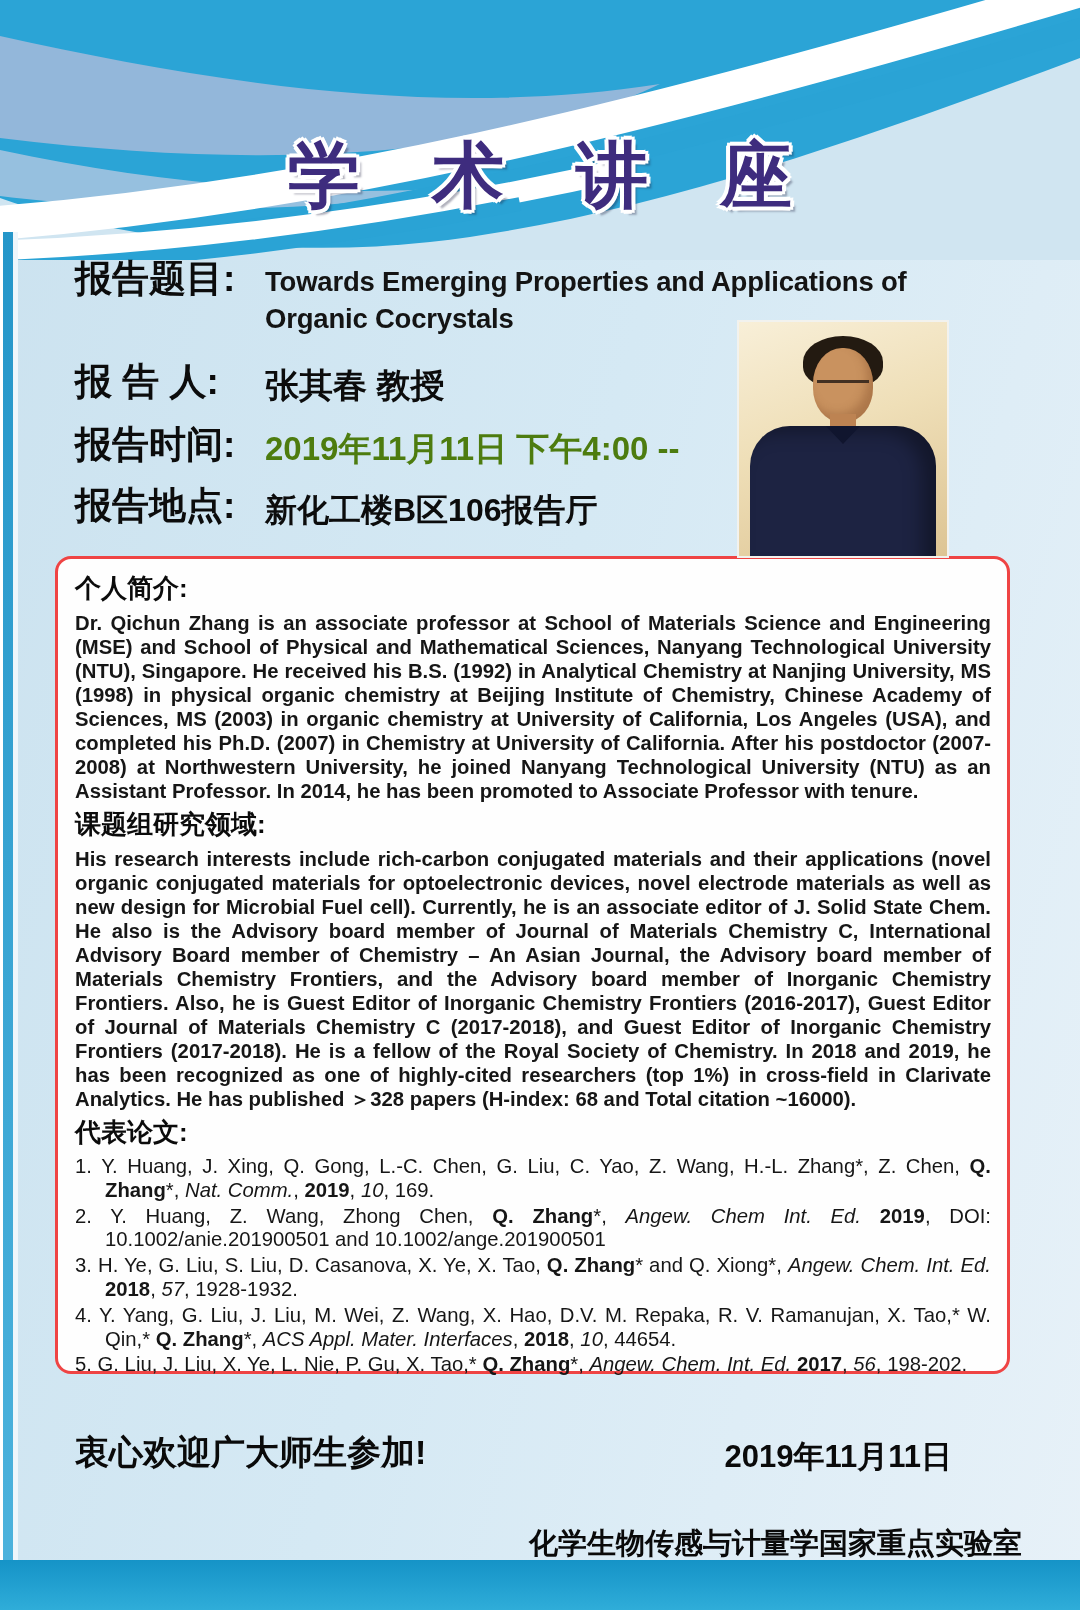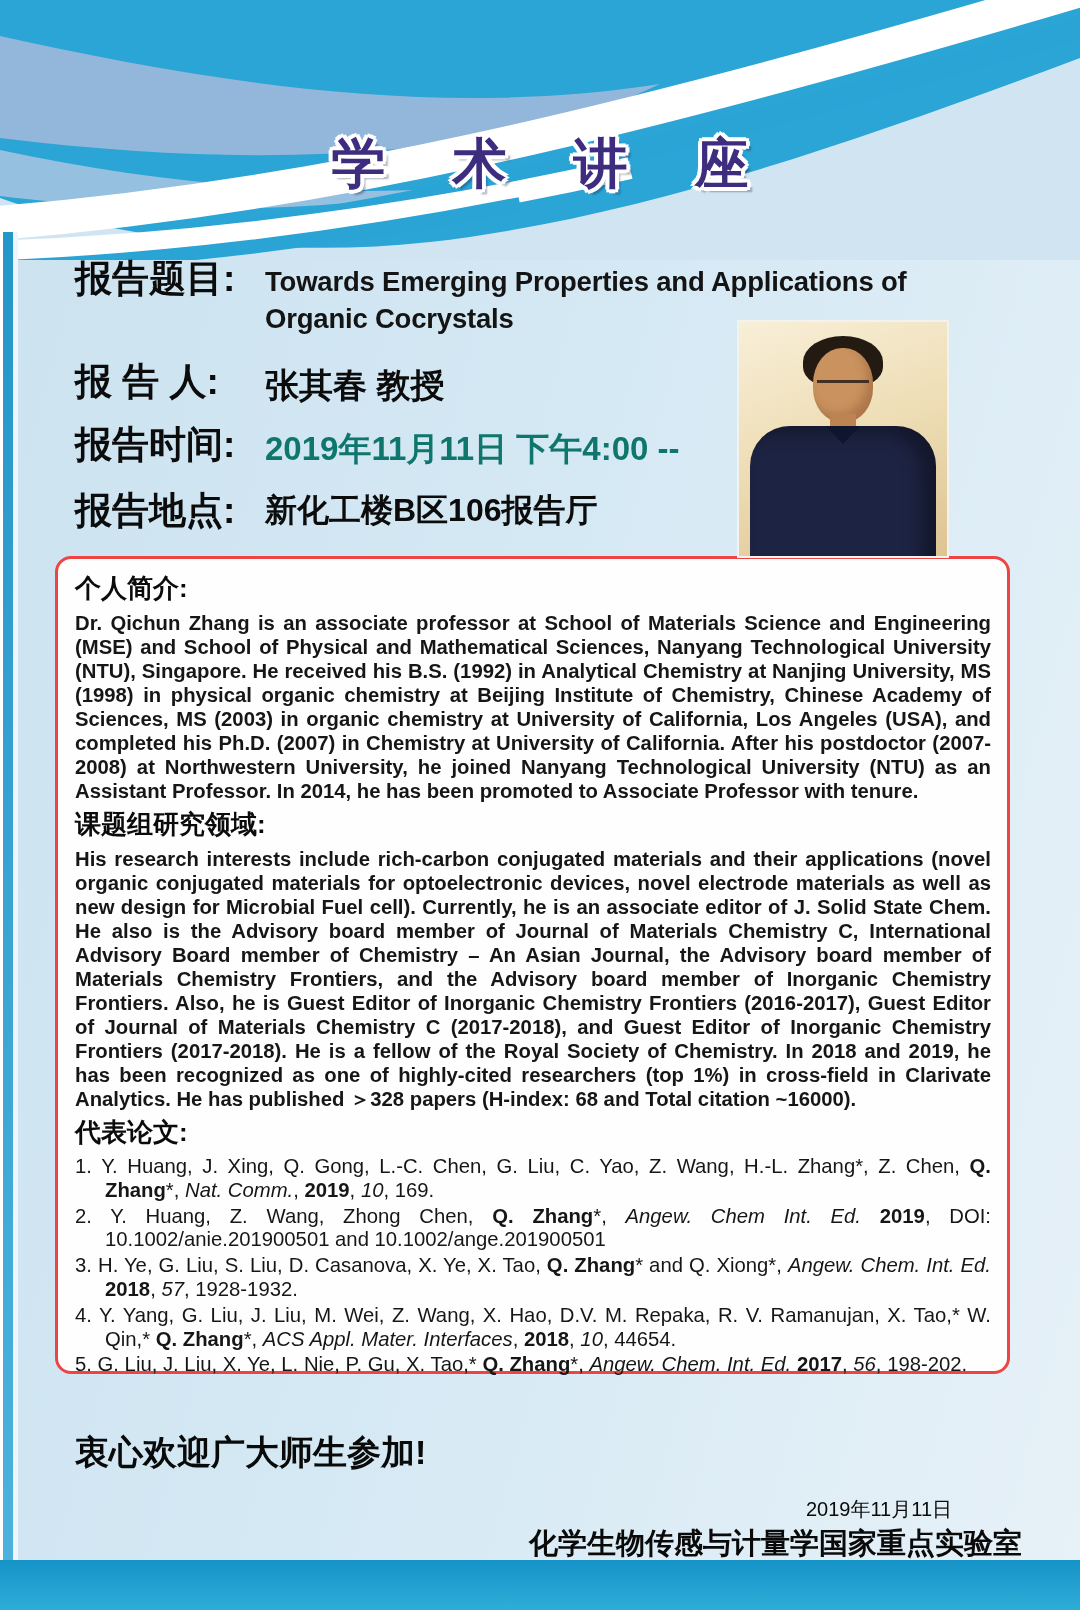--- a/index.html
+++ b/index.html
@@ -11,35 +11,35 @@
   
   .edge-white{position:absolute;left:0;top:232px;bottom:0;width:3px;background:#ffffff;z-index:1;}
   .edge-blue{position:absolute;left:3px;top:232px;bottom:0;width:10px;background:linear-gradient(#2596c9,#4db3dd);z-index:1;}
   .edge-light{position:absolute;left:13px;top:232px;bottom:0;width:5px;background:#eef6fb;z-index:1;}
 
   
   .header-art{position:absolute;top:0;left:0;width:1080px;height:260px;z-index:0;}
 
   .banner-title{
     position:absolute;top:128px;left:0;width:100%;text-align:center;z-index:2;
-    font-size:54px;font-weight:bold;color:#3e2c7e;letter-spacing:26px;padding-left:26px;box-sizing:border-box;
+    font-size:72px;font-weight:bold;color:#3e2c7e;letter-spacing:26px;padding-left:26px;box-sizing:border-box;
     text-shadow:3px 3px 0 #fff,-3px -3px 0 #fff,3px -3px 0 #fff,-3px 3px 0 #fff,0 4px 0 #fff,4px 0 0 #fff,0 -4px 0 #fff,-4px 0 0 #fff,5px 5px 2px rgba(30,30,60,.35);
   }
 
   
   .info{position:absolute;left:75px;top:258px;width:960px;z-index:2;}
   .row{display:flex;align-items:flex-start;}
   .row .lbl{flex:0 0 190px;font-weight:bold;font-size:37px;line-height:1.15;color:#0c0c0c;white-space:nowrap;}
   .val-title{width:748px;font-weight:bold;font-size:27.5px;line-height:37px;color:#141414;letter-spacing:-0.2px;padding-top:5px;}
   .val-speaker{font-weight:bold;font-size:34px;color:#0c0c0c;padding-top:2px;}
-  .val-time{font-weight:bold;font-size:33px;color:#0f766e;padding-top:3px;}
+  .val-time{font-weight:bold;font-size:33px;color:#4d7c0f;padding-top:3px;}
   .val-venue{font-weight:bold;font-size:32px;color:#0c0c0c;padding-top:4px;}
   .row2{margin-top:24px;}
   .row3{margin-top:15px;}
-  .row4{margin-top:13px;align-items:flex-end;}
+  .row4{margin-top:13px;}
 
   
   .photo{
     position:absolute;left:737px;top:320px;width:212px;height:238px;z-index:3;
     background:linear-gradient(160deg,#f8efd8 0%,#efdfb8 45%,#ddc493 100%);
     border:2px solid #f2f2ee;box-sizing:border-box;overflow:hidden;
   }
   .p-hair{position:absolute;left:50%;top:14px;width:80px;height:52px;transform:translateX(-50%);background:#231a11;border-radius:52% 52% 42% 42%;}
   .p-head{position:absolute;left:50%;top:26px;width:60px;height:74px;transform:translateX(-50%);background:#c9925f;border-radius:48% 48% 46% 46%;box-shadow:inset -6px -8px 10px rgba(120,70,35,.35);}
   .p-glasses{position:absolute;left:50%;top:58px;width:52px;height:12px;transform:translateX(-50%);border-top:3px solid #433022;}
@@ -55,21 +55,21 @@
   }
   .cn-heading{font-size:26px;font-weight:bold;color:#0b0b0b;margin:4px 0 5px;}
   .body-text{font-size:20.3px;line-height:24px;text-align:justify;color:#161616;margin:0 0 2px;font-weight:bold;}
   .pubs{list-style:none;margin:2px 0 0;padding:0;font-size:20.3px;line-height:23.8px;color:#161616;}
   .pubs li{padding-left:30px;text-indent:-30px;text-align:justify;overflow-wrap:anywhere;margin:0 0 2px;}
   .pubs .num{display:inline;}
 
   
   .welcome{position:absolute;left:75px;top:1386px;font-size:34px;font-weight:bold;color:#0a0a0a;z-index:2;margin-top:44px;}
   .organizer{position:absolute;right:58px;top:1524px;font-size:29px;font-weight:bold;color:#0a0a0a;z-index:2;}
-  .footer-date{position:absolute;right:128px;top:1496px;font-size:20px;font-weight:normal;color:#0a0a0a;z-index:2;}
+  .footer-date{position:absolute;right:128px;top:1436px;font-size:31px;font-weight:bold;color:#0a0a0a;z-index:2;}
   .bottom-strip{position:absolute;left:0;bottom:0;width:100%;height:50px;background:linear-gradient(#1593c7,#2fadd9);z-index:2;}
 </style>
 </head>
 <body>
 
 <svg class="header-art" viewBox="0 0 1080 260" preserveAspectRatio="none">
   <rect x="0" y="0" width="1080" height="260" fill="#d0e5f1"></rect>
   <path d="M0,0 H1080 V58 C860,140 640,218 430,242 C270,260 100,234 0,198 Z" fill="#2ba4d6"></path>
   <path d="M0,36 C200,80 430,120 660,84 C520,152 290,174 0,138 Z" fill="#93b7da"></path>
   <path d="M0,150 C150,182 310,198 450,188 C320,216 130,212 0,196 Z" fill="#a9c6e1" opacity="0.85"></path>

